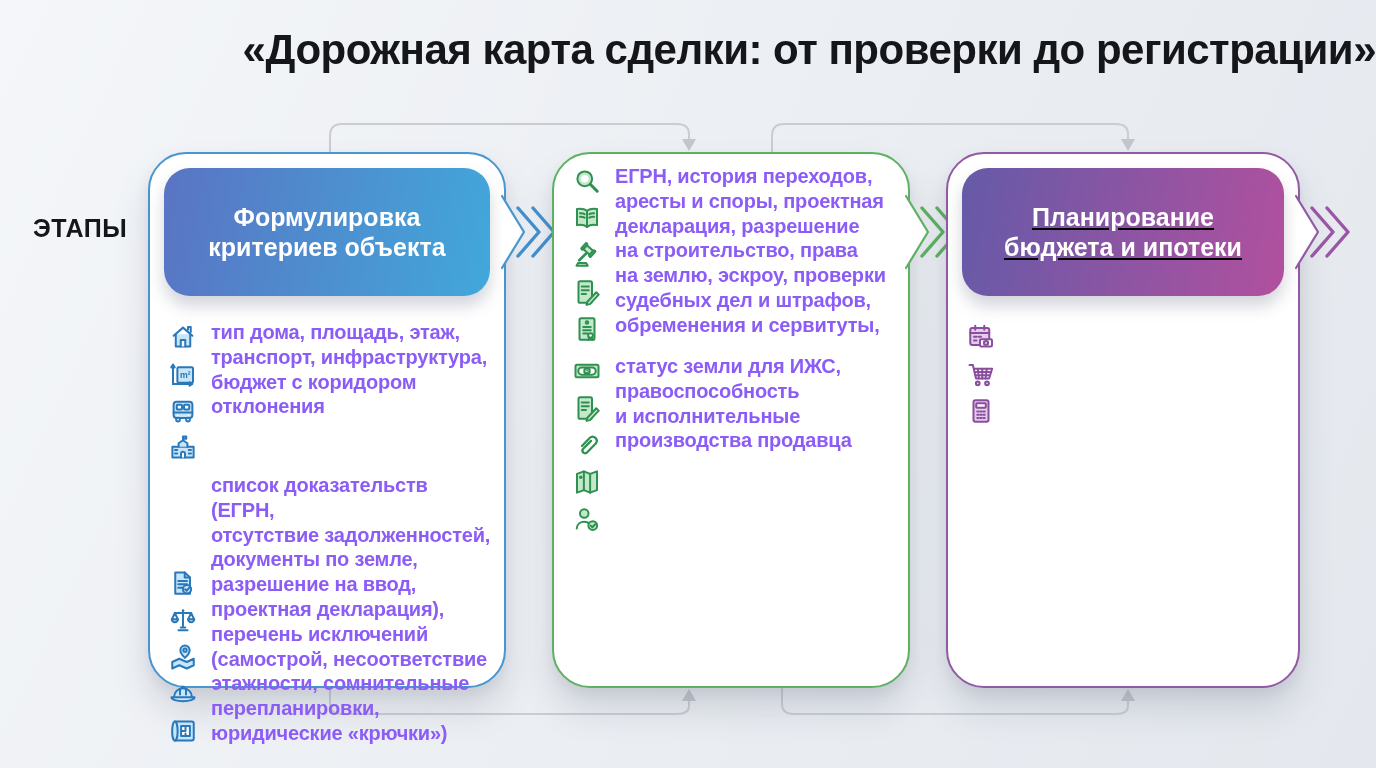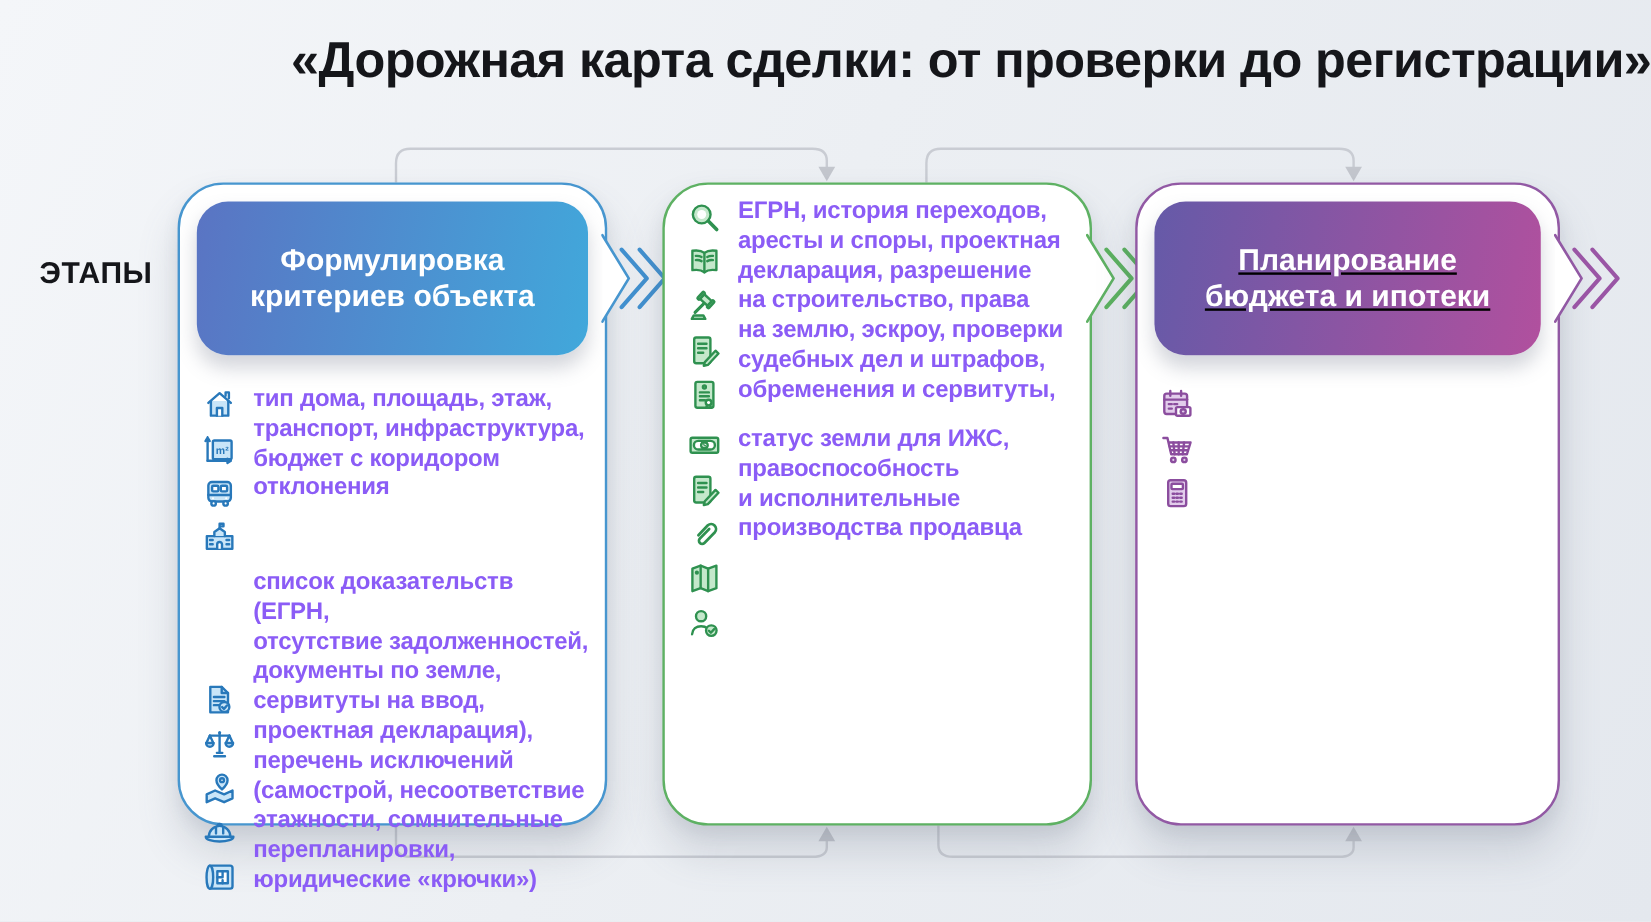--- a/index.html
+++ b/index.html
@@ -134,21 +134,21 @@
               <span class="icon"><svg viewBox="0 0 24 24">
                   <path d="M5.5 4.3 H19 a1.6 1.6 0 0 1 1.6 1.6 V18 a1.6 1.6 0 0 1 -1.6 1.6 H5.5" fill="var(--icf)"></path>
                   <ellipse cx="5.5" cy="12" rx="2.2" ry="7.7" fill="var(--icf)"></ellipse>
                   <path d="M10.5 8 h7 v8 h-7 Z" fill="#fff"></path>
                   <path d="M14 8 v4 M10.5 12 h3.5 M14 16 v-2"></path>
                 </svg></span>
             </div>
             <div class="block-text">список доказательств (ЕГРН,
 отсутствие задолженностей,
 документы по земле,
-сервитуты на ввод,
+разрешение на ввод,
 проектная декларация),
 перечень исключений
 (самострой, несоответствие
 этажности, сомнительные
 перепланировки,
 юридические «крючки»)</div>
           </div>
         </div>
       <svg class="notch" viewBox="0 0 26 84">
         <path d="M1 6 L23 42 L1 78"></path>

